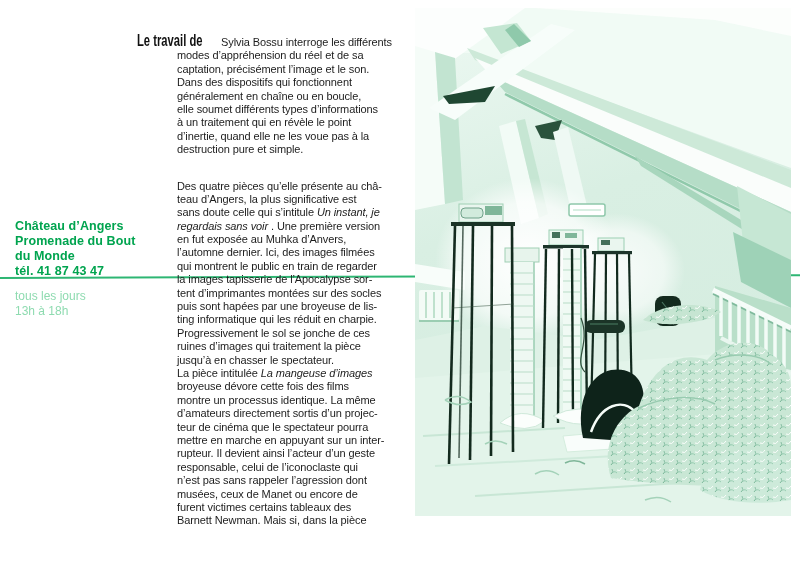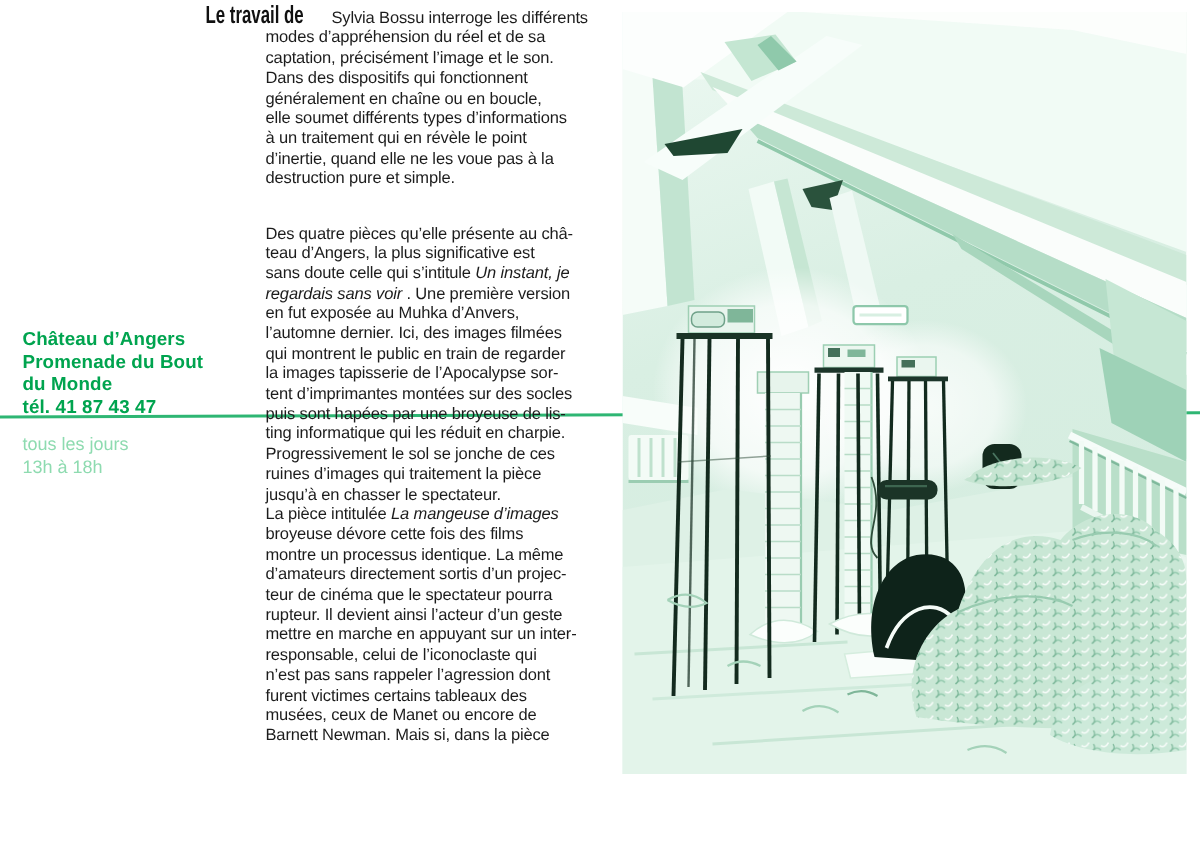--- a/index.html
+++ b/index.html
@@ -10,21 +10,21 @@
   .rule{position:absolute;left:0;top:277px;width:800px;height:2px;background:#2eb673;
         transform:rotate(-0.2deg);transform-origin:0 0;z-index:1;}
 
   
   .address{position:absolute;left:15px;top:219px;z-index:3;color:#00a44f;
            font-weight:bold;font-size:12.5px;line-height:15px;letter-spacing:.1px;white-space:nowrap;}
   .hours{position:absolute;left:15px;top:289px;z-index:3;color:#8edbb0;
          font-size:12px;line-height:15px;white-space:nowrap;}
 
   
-  .article{position:absolute;left:137px;top:6px;z-index:3;color:#1c1c1c;
+  .article{position:absolute;left:137px;top:36px;z-index:3;color:#1c1c1c;
            font-size:11px;line-height:13.4px;letter-spacing:-0.1px;}
   .first-row{position:relative;white-space:nowrap;padding-left:84px;height:13.4px;}
   .heading{position:absolute;left:0;top:-2.5px;font-weight:bold;font-size:16.5px;letter-spacing:0;
            transform:scaleX(.68);transform-origin:0 60%;white-space:nowrap;display:inline-block;color:#111;}
   .col{margin-left:40px;}
   .p2{margin-top:23px;}
   .line{white-space:nowrap;height:13.4px;}
   .line i{font-style:italic;}
 
   
@@ -78,26 +78,26 @@
         <div class="line">puis sont hapées par une broyeuse de lis-</div>
         <div class="line">ting informatique qui les réduit en charpie.</div>
         <div class="line">Progressivement le sol se jonche de ces</div>
         <div class="line">ruines d’images qui traitement la pièce</div>
         <div class="line">jusqu’à en chasser le spectateur.</div>
         <div class="line"><span>La pièce intitulée </span><i>La mangeuse d’images</i></div>
         <div class="line">broyeuse dévore cette fois des films</div>
         <div class="line">montre un processus identique. La même</div>
         <div class="line">d’amateurs directement sortis d’un projec-</div>
         <div class="line">teur de cinéma que le spectateur pourra</div>
+        <div class="line">mettre en marche en appuyant sur un inter-</div>
         <div class="line">rupteur. Il devient ainsi l’acteur d’un geste</div>
-        <div class="line">mettre en marche en appuyant sur un inter-</div>
         <div class="line">responsable, celui de l’iconoclaste qui</div>
         <div class="line">n’est pas sans rappeler l’agression dont</div>
+        <div class="line">musées, ceux de Manet ou encore de</div>
         <div class="line">furent victimes certains tableaux des</div>
-        <div class="line">musées, ceux de Manet ou encore de</div>
         <div class="line">Barnett Newman. Mais si, dans la pièce</div>
       </div>
   </div>
 
   <div class="photo">
     <svg viewBox="0 0 376 508" preserveAspectRatio="none">
       <defs>
         <linearGradient id="bg" x1="0" y1="0" x2="0.25" y2="1">
           <stop offset="0" stop-color="#eef9f3"></stop>
           <stop offset="0.45" stop-color="#d9efe3"></stop>

